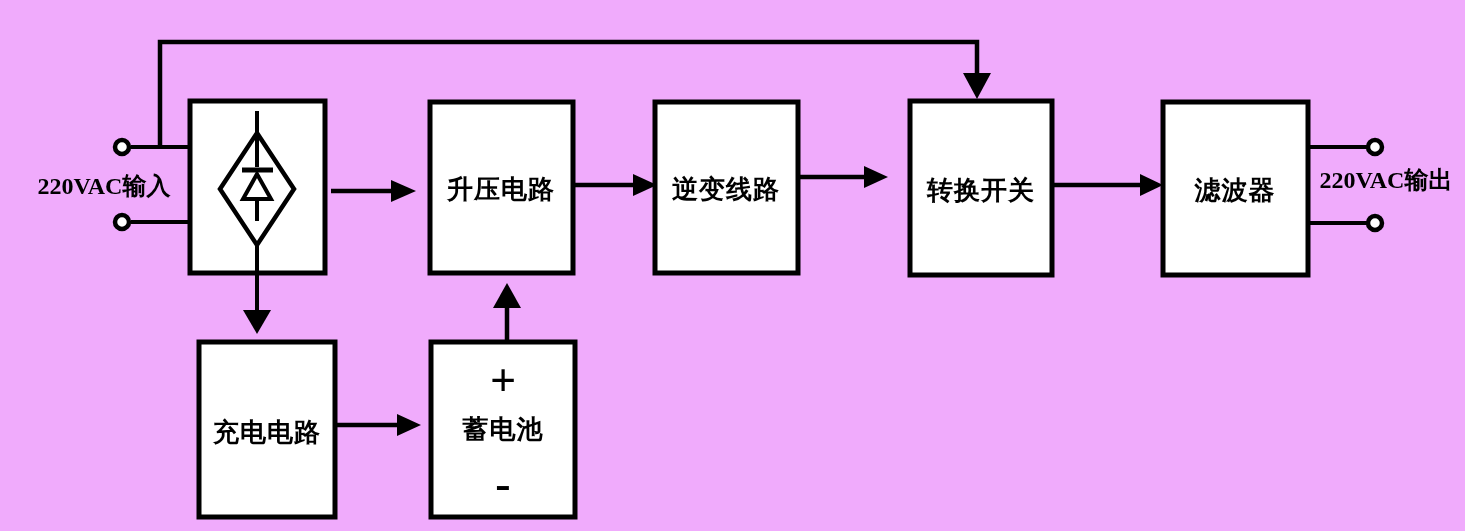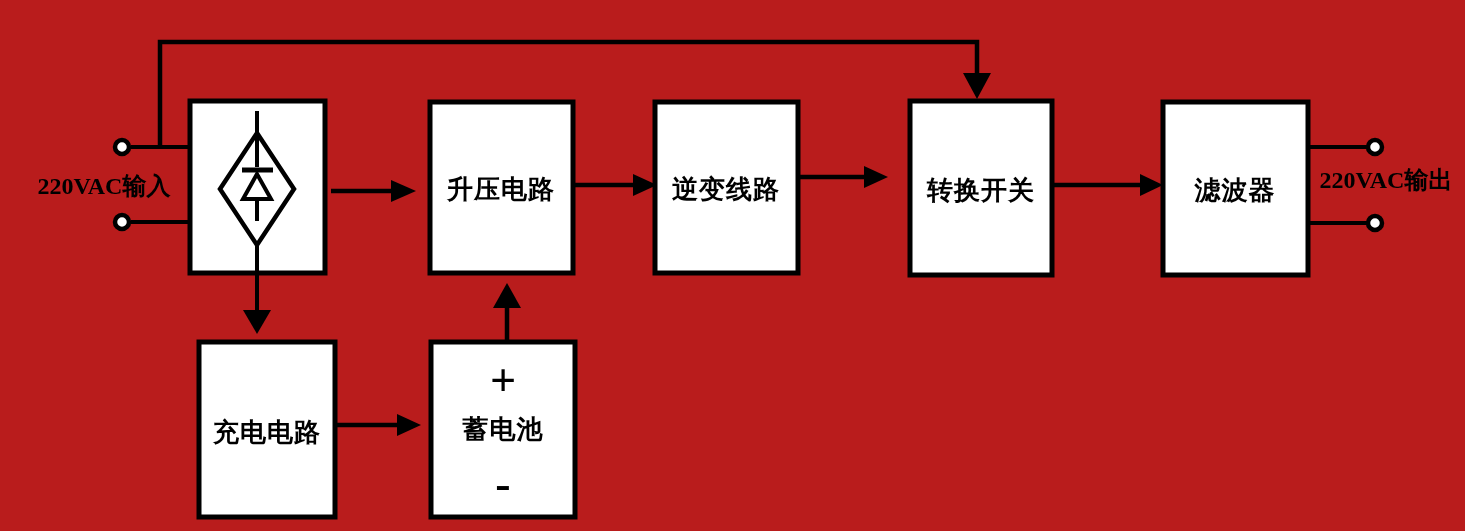--- a/index.html
+++ b/index.html
@@ -1,16 +1,16 @@
 <!DOCTYPE html>
 <html><head>
 <meta charset="utf-8">
 <style>
   html, body { margin: 0; padding: 0; background: #ffffff; }
-  .canvas { position: relative; width: 1465px; height: 531px; background: #b91c1c; overflow: hidden; }
+  .canvas { position: relative; width: 1465px; height: 531px; background: #f0abfc; overflow: hidden; }
   svg { display: block; }
   text {
     font-family: "Liberation Serif", "DejaVu Serif", serif;
     font-weight: bold;
     fill: #000000;
   }
   .box-label { font-size: 26px; letter-spacing: 1px; }
   .io-label  { font-size: 24px; }
   .sign      { font-size: 46px; }
   line, polyline { stroke: #000000; fill: none; }

